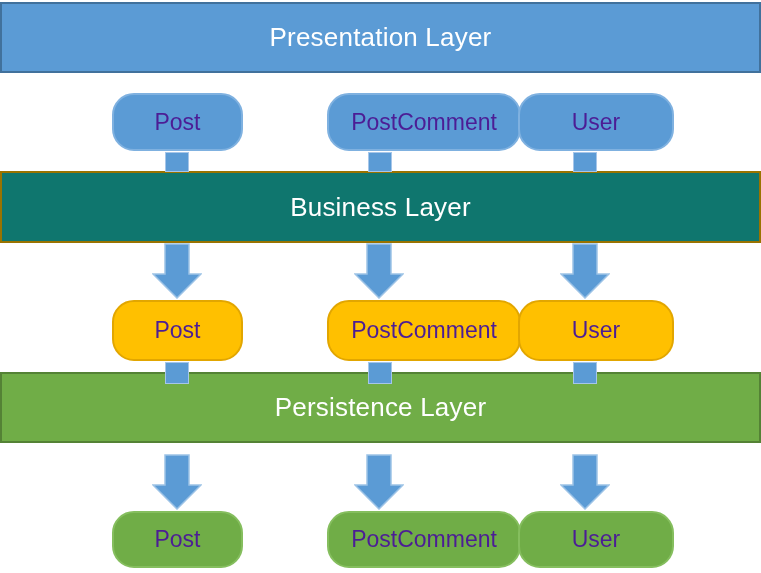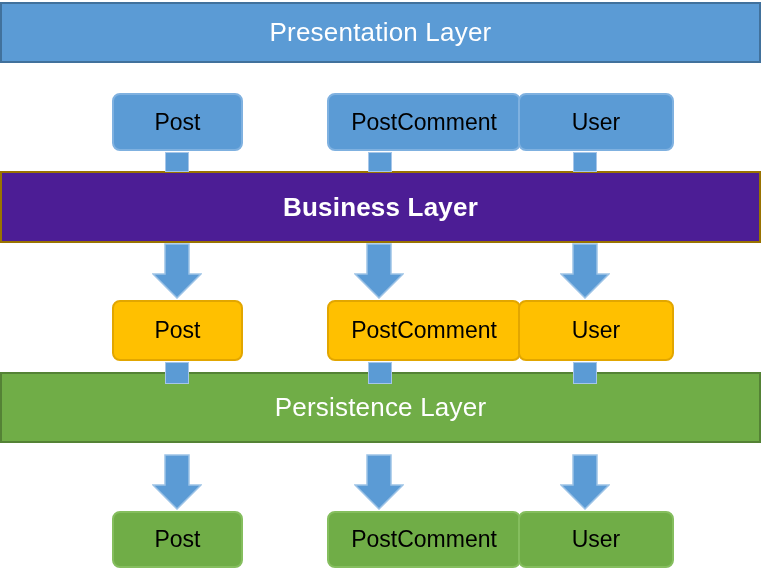--- a/index.html
+++ b/index.html
@@ -17,33 +17,33 @@
     left: 0;
     width: 761px;
     box-sizing: border-box;
     display: flex;
     align-items: center;
     justify-content: center;
     color: #ffffff;
     font-size: 26px;
     letter-spacing: 0.2px;
   }
-  .banner-presentation { top: 2px;   height: 61px; background: #5B9BD5; border: 2px solid #41719C; }
-  .banner-business     { top: 171px; height: 72px; background: #4c1d95; border: 2px solid #997300; font-weight: bold; }
+  .banner-presentation { top: 2px;   height: 71px; background: #5B9BD5; border: 2px solid #41719C; }
+  .banner-business     { top: 171px; height: 72px; background: #0f766e; border: 2px solid #997300; }
   .banner-persistence  { top: 372px; height: 71px; background: #70AD47; border: 2px solid #548235; }
 
   
   .box {
     position: absolute;
     box-sizing: border-box;
-    border-radius: 8px;
+    border-radius: 22px;
     display: flex;
     align-items: center;
     justify-content: center;
-    color: #000000;
+    color: #4c1d95;
     font-size: 23px;
   }
   .col1 { left: 112px; width: 131px; }
   .col2 { left: 284px; width: 194px; margin-left: 43px; }
   .col3 { left: 518px; width: 156px; }
   .row-blue  { top: 93px;  height: 58px; background: #5B9BD5; border: 2px solid #7FB1E0; }
   .row-gold  { top: 300px; height: 61px; background: #FFC000; border: 2px solid #E2A600; }
   .row-green { top: 511px; height: 57px; background: #70AD47; border: 2px solid #85BE5E; }
 
   

